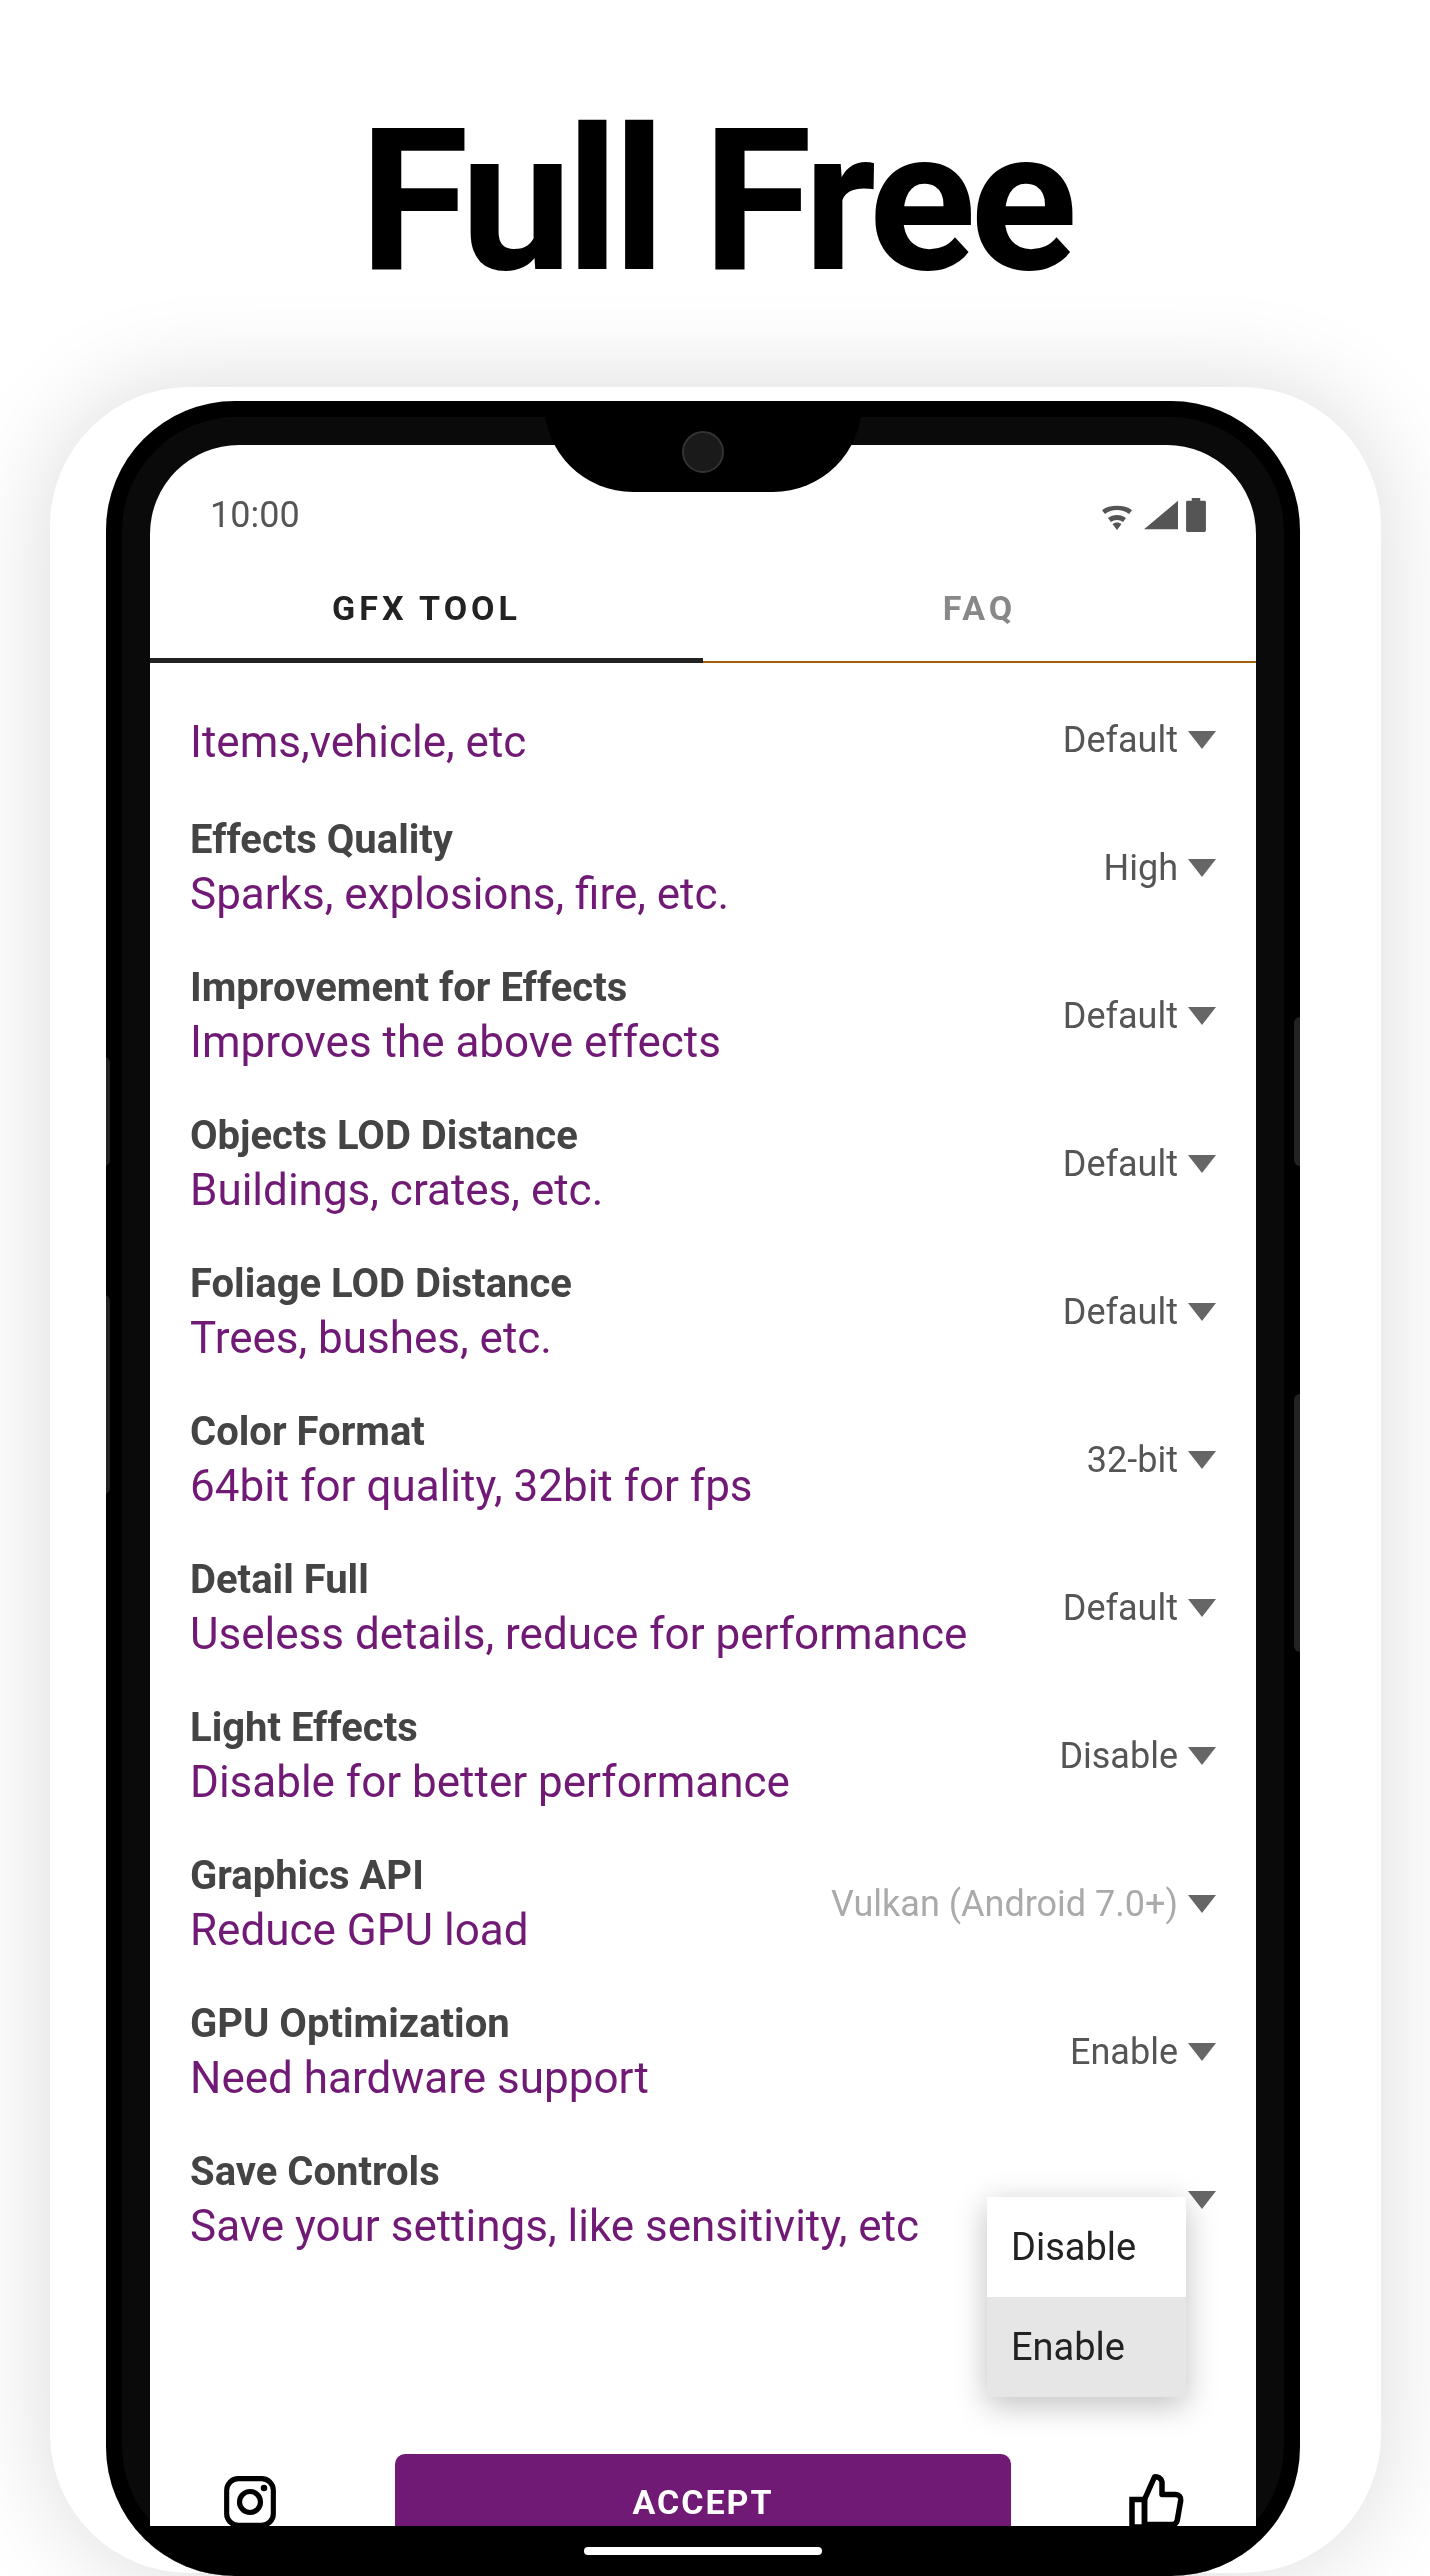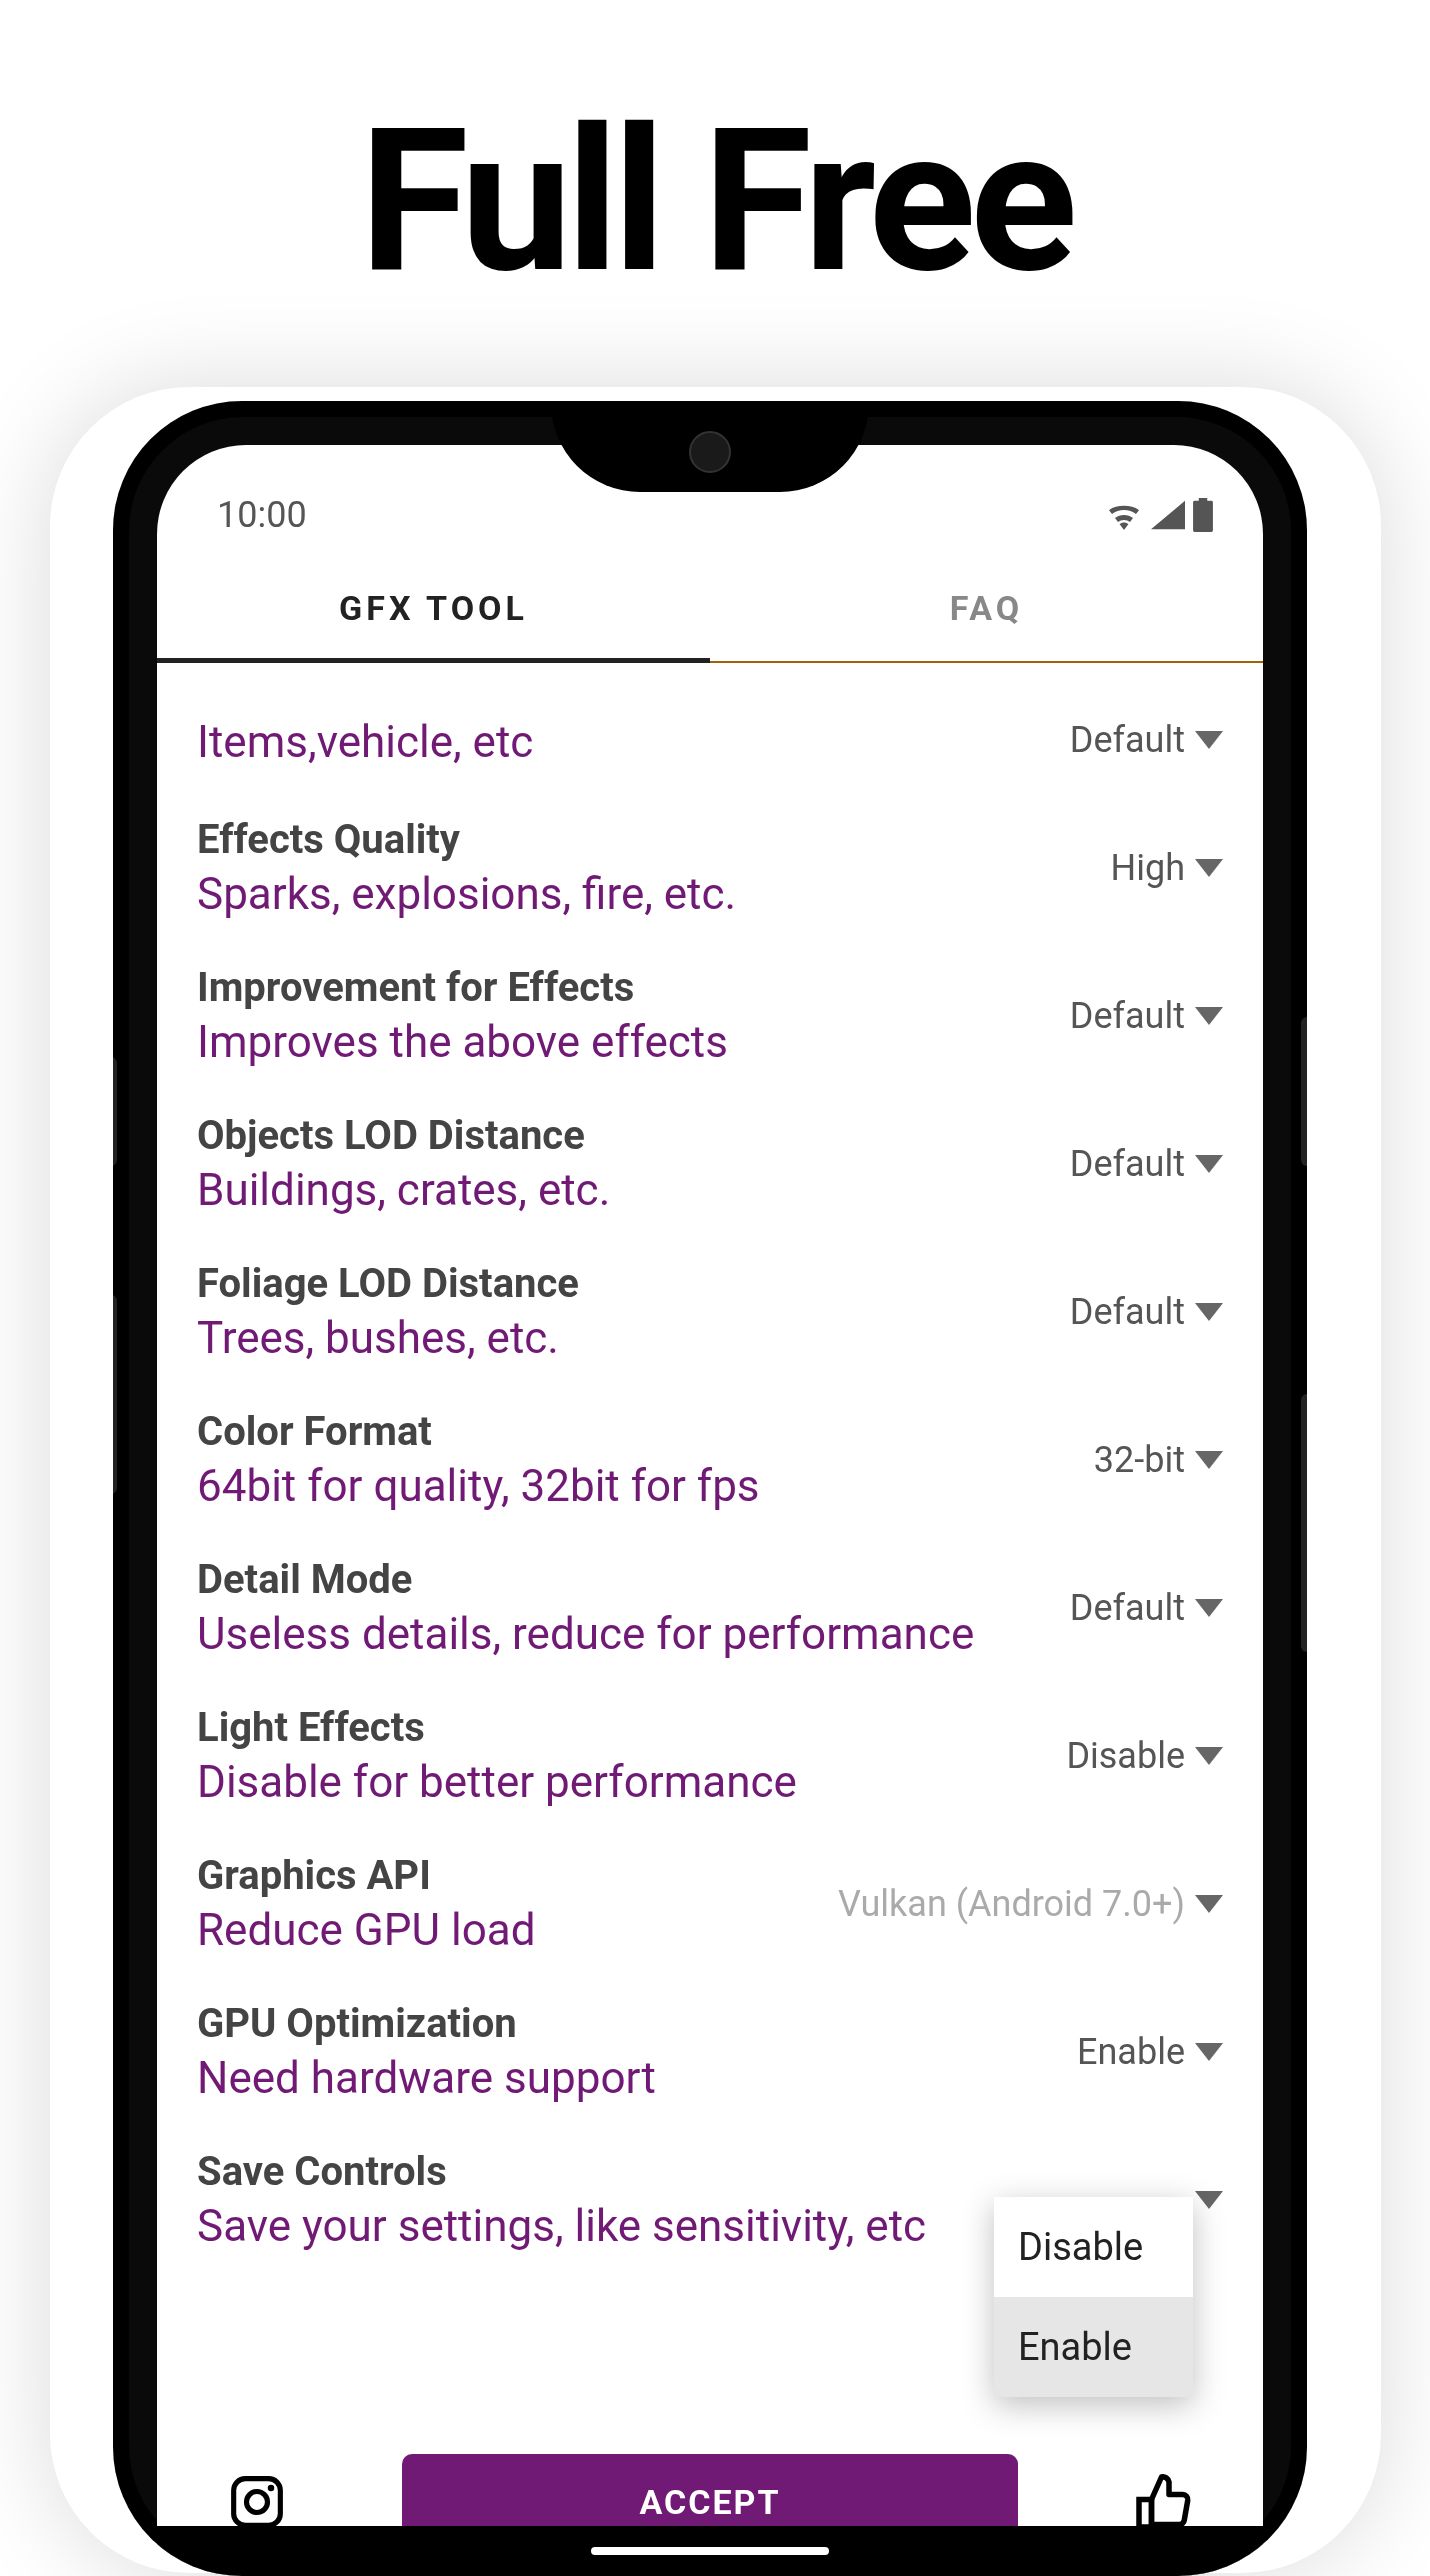--- a/index.html
+++ b/index.html
@@ -1,20 +1,20 @@
 <!DOCTYPE html>
 <html><head>
 <meta charset="utf-8">
 <style>
   * { box-sizing: border-box; margin: 0; padding: 0; }
   html, body { width: 1431px; height: 2576px; background: #ffffff; font-family: -apple-system, BlinkMacSystemFont, "Segoe UI", Roboto, Helvetica, Arial, sans-serif; }
   .page { position: relative; width: 1431px; height: 2248px; }
   .hero-title { position: absolute; top: 84px; left: 0; width: 1431px; text-align: center; font-size: 199px; font-weight: 700; letter-spacing: -6px; color: #000; }
   .phone-shadow { position: absolute; top: 387px; left: 50px; width: 1331px; height: 2186px; border-radius: 139px; box-shadow: 0 0 99px rgba(0,0,0,0.15); pointer-events:none; }
-  .phone { position: absolute; top: 401px; left: 113px; width: 1194px; height: 2175px; background: #000; border-radius: 129px; overflow: hidden; }
+  .phone { position: absolute; top: 401px; left: 106px; width: 1194px; height: 2175px; background: #000; border-radius: 129px; overflow: hidden; }
   .phone-bezel { position: absolute; inset: 16px; border-radius: 114px; background: #0a0a0a; }
   .screen { position: absolute; top: 44px; left: 44px; right: 44px; bottom: 0; background: #ffffff; border-radius: 89px 89px 0 0; overflow: hidden; display:flex; flex-direction:column; }
   .notch { position:absolute; top:0; left:50%; transform:translateX(-50%); width:318px; height:91px; background:#000; border-radius:0 0 89px 89px; z-index:5; }
   .notch-cam { position:absolute; top:30px; left:50%; transform:translateX(-50%); width:42px; height:42px; background:#1a1a1a; border-radius:50%; border:2px solid #333; }
   .speaker { position:absolute; top:35px; left:50%; transform:translateX(-50%); width:149px; height:8px; background:#222; border-radius:4px; }
   .status-bar { height:109px; display:flex; align-items:center; justify-content:space-between; padding:0 50px 0 50px; }
   .status-time { font-size:36px; color:#555; font-weight:400; margin-top:30px; margin-left:10px;}
   .status-icons { display:flex; gap:8px; align-items:center; margin-top:30px; }
   .status-icons svg { display:block; }
   .tabs { height:109px; display:flex; border-bottom:2px solid #a16207; }
@@ -136,21 +136,21 @@
               <div class="row-title">Color Format</div>
               <div class="row-sub">64bit for quality, 32bit for fps</div>
             </div>
             <div class="row-right">
               <div class="row-value">32-bit</div>
               <div class="caret"></div>
             </div>
           </div>
           <div class="row">
             <div class="row-left">
-              <div class="row-title">Detail Mode</div>
+              <div class="row-title">Detail Full</div>
               <div class="row-sub">Useless details, reduce for performance</div>
             </div>
             <div class="row-right">
               <div class="row-value">Default</div>
               <div class="caret"></div>
             </div>
           </div>
           <div class="row">
             <div class="row-left">
               <div class="row-title">Light Effects</div>

